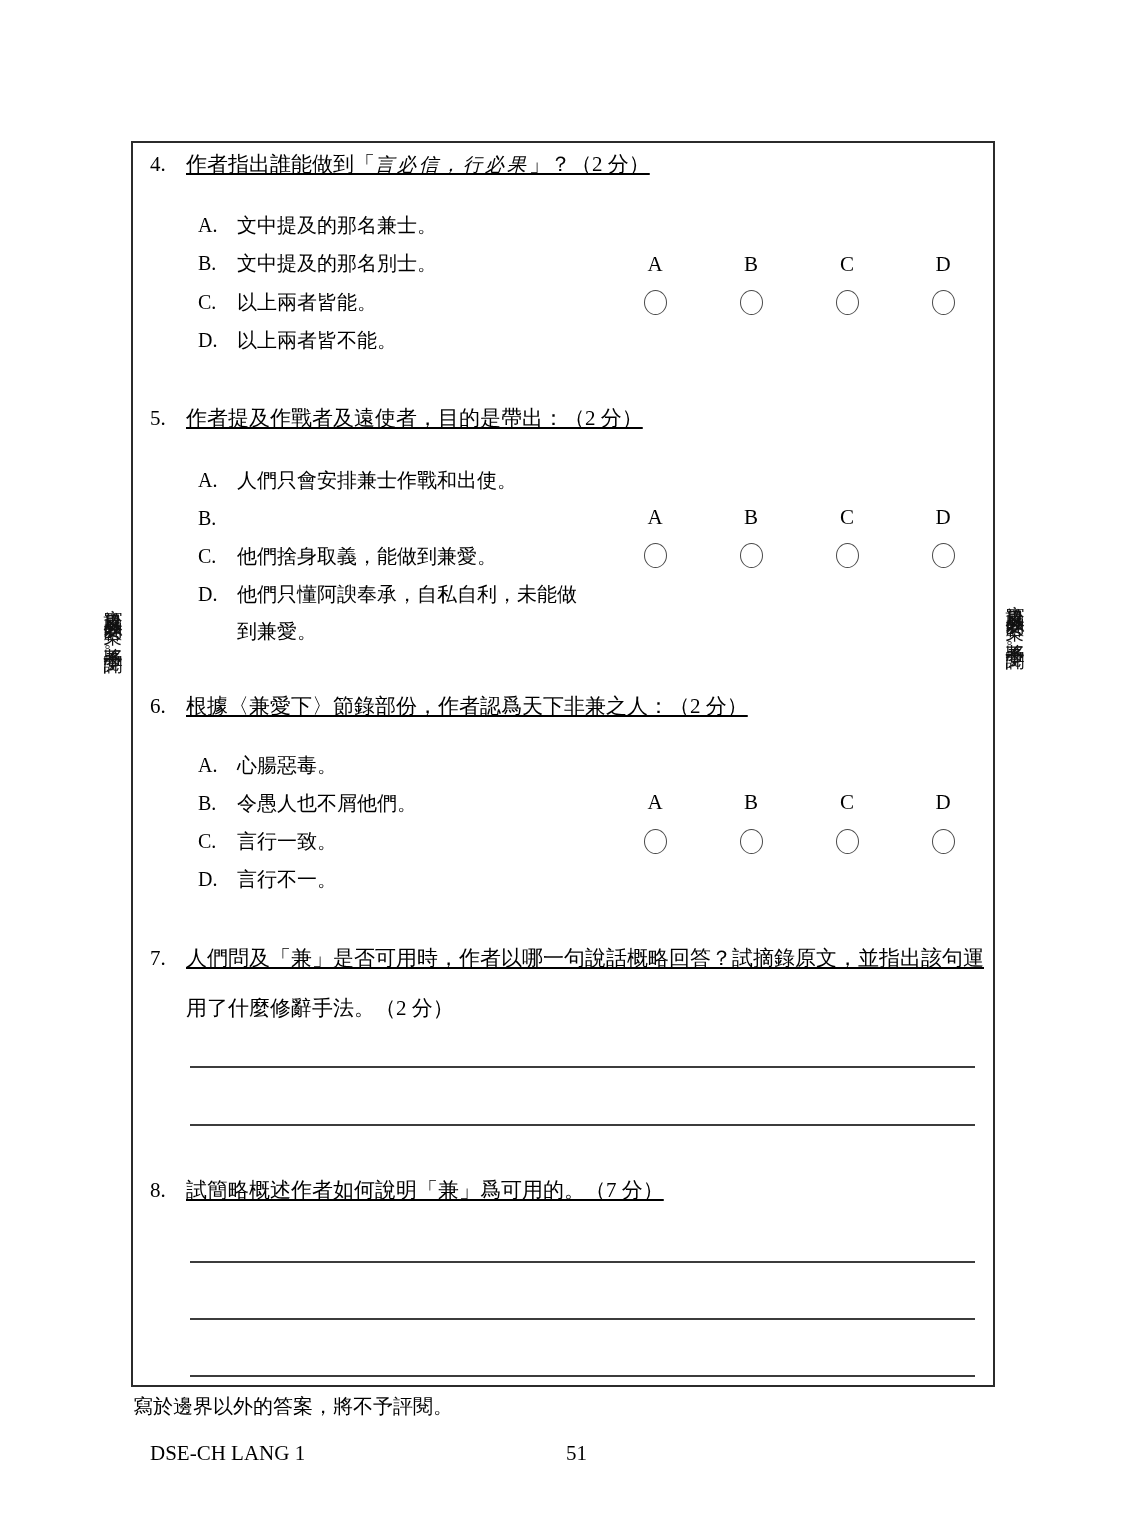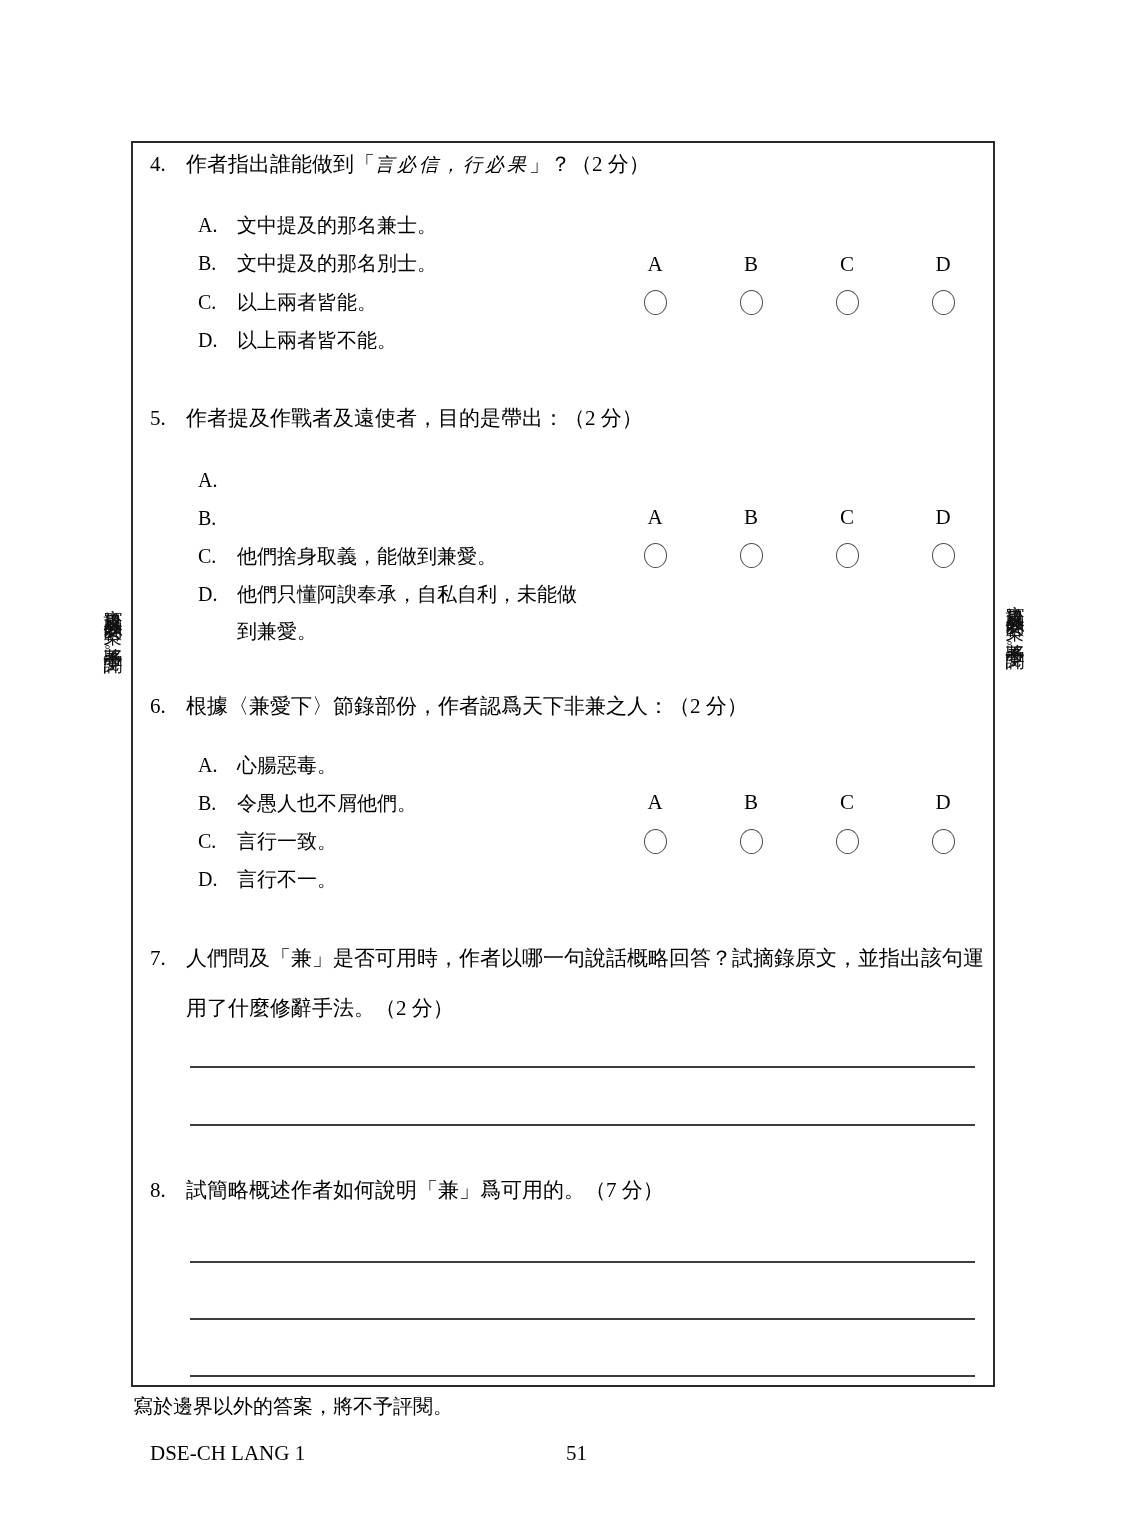--- a/index.html
+++ b/index.html
@@ -21,21 +21,21 @@
     position:absolute;writing-mode:vertical-rl;text-orientation:upright;
     font-size:19px;letter-spacing:2px;line-height:24px;color:#111;
     white-space:nowrap;
   }
   .side-left{left:101px;top:594px;}
   .side-right{left:1003px;top:590px;}
 
   
   .q-header{position:absolute;left:17px;display:flex;font-size:21px;line-height:26px;white-space:nowrap;}
   .qnum{width:36px;flex:0 0 36px;}
-  .qtext{white-space:nowrap;}
+  .qtext{white-space:nowrap;text-decoration:underline;}
   .kai{
     font-style:italic;font-size:19px;letter-spacing:3px;
     font-family:"Liberation Serif","DejaVu Serif",serif;
   }
   .q-cont{position:absolute;left:53px;font-size:21px;line-height:26px;white-space:nowrap;text-align:right;}
 
   .opt{position:absolute;left:65px;display:flex;font-size:20px;line-height:25px;white-space:nowrap;}
   .olabel{width:39px;flex:0 0 39px;}
   .opt-cont{position:absolute;left:104px;font-size:20px;line-height:25px;white-space:nowrap;}
 
@@ -107,20 +107,21 @@
           <span class="bubble"></span>
         </span>
     </div>
 
     <div class="q-header" style="top:262px">
       <span class="qnum">5.</span>
       <span class="qtext">作者提及作戰者及遠使者，目的是帶出：（2 分）</span>
     </div>
     <div class="opt" style="top:325px">
       <span class="olabel">A.</span>
+      <span>人們只會安排兼士作戰和出使。</span>
     </div>
     <div class="opt" style="top:363px">
       <span class="olabel">B.</span>
     </div>
     <div class="opt" style="top:401px">
       <span class="olabel">C.</span>
       <span>他們捨身取義，能做到兼愛。</span>
     </div>
     <div class="opt" style="top:439px">
       <span class="olabel">D.</span>

